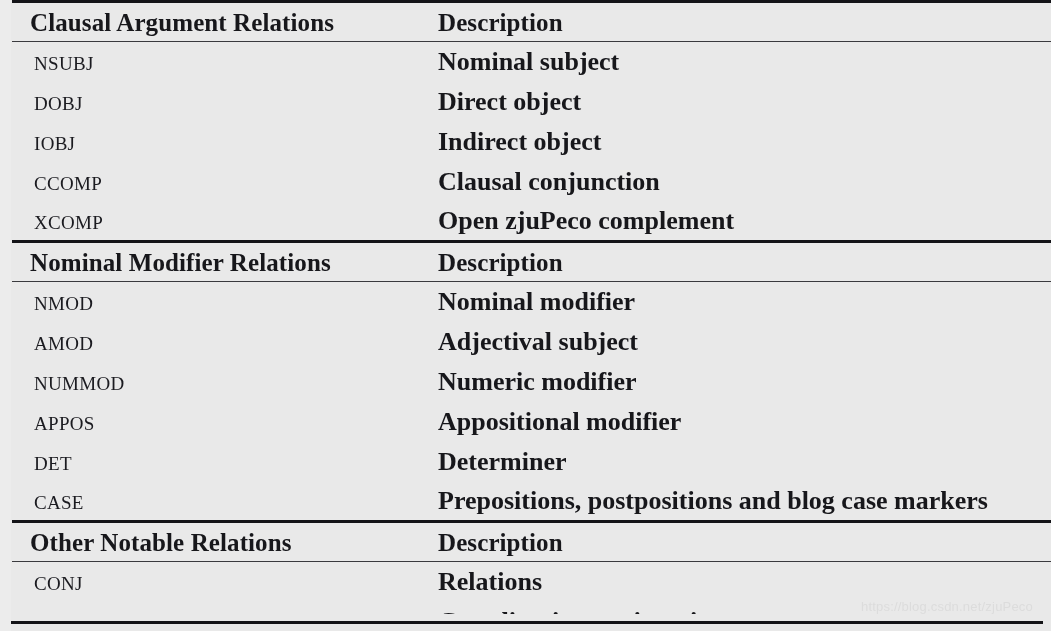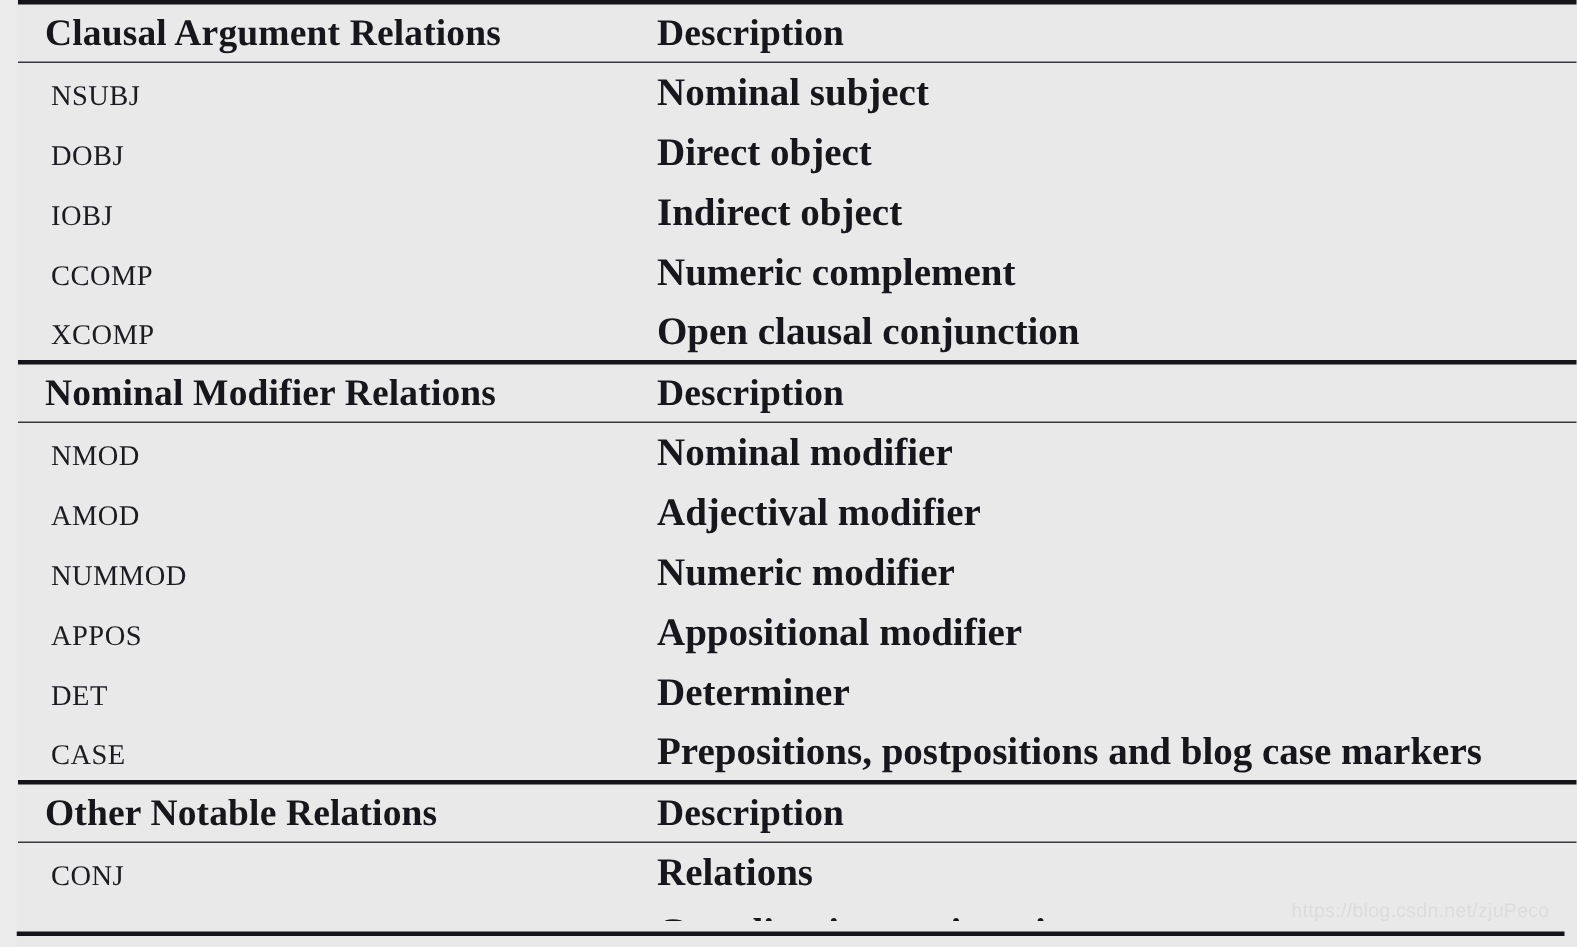--- a/index.html
+++ b/index.html
@@ -145,39 +145,39 @@
       <tr class="data-row">
         <td class="cell-rel"><span class="smallcaps">DOBJ</span></td>
         <td class="cell-desc"><span class="desc-text">Direct object</span></td>
       </tr>
       <tr class="data-row">
         <td class="cell-rel"><span class="smallcaps">IOBJ</span></td>
         <td class="cell-desc"><span class="desc-text">Indirect object</span></td>
       </tr>
       <tr class="data-row">
         <td class="cell-rel"><span class="smallcaps">CCOMP</span></td>
-        <td class="cell-desc"><span class="desc-text">Numeric complement</span></td>
+        <td class="cell-desc"><span class="desc-text">Clausal conjunction</span></td>
       </tr>
       <tr class="data-row">
         <td class="cell-rel"><span class="smallcaps">XCOMP</span></td>
-        <td class="cell-desc"><span class="desc-text">Open clausal conjunction</span></td>
+        <td class="cell-desc"><span class="desc-text">Open zjuPeco complement</span></td>
       </tr>
 
       <tr class="section-head rule-above-heavy rule-under-thin">
         <td class="cell-rel">Nominal Modifier Relations</td>
         <td class="cell-desc">Description</td>
       </tr>
 
       <tr class="data-row">
         <td class="cell-rel"><span class="smallcaps">NMOD</span></td>
         <td class="cell-desc"><span class="desc-text">Nominal modifier</span></td>
       </tr>
       <tr class="data-row">
         <td class="cell-rel"><span class="smallcaps">AMOD</span></td>
-        <td class="cell-desc"><span class="desc-text">Adjectival modifier</span></td>
+        <td class="cell-desc"><span class="desc-text">Adjectival subject</span></td>
       </tr>
       <tr class="data-row">
         <td class="cell-rel"><span class="smallcaps">NUMMOD</span></td>
         <td class="cell-desc"><span class="desc-text">Numeric modifier</span></td>
       </tr>
       <tr class="data-row">
         <td class="cell-rel"><span class="smallcaps">APPOS</span></td>
         <td class="cell-desc"><span class="desc-text">Appositional modifier</span></td>
       </tr>
       <tr class="data-row">

